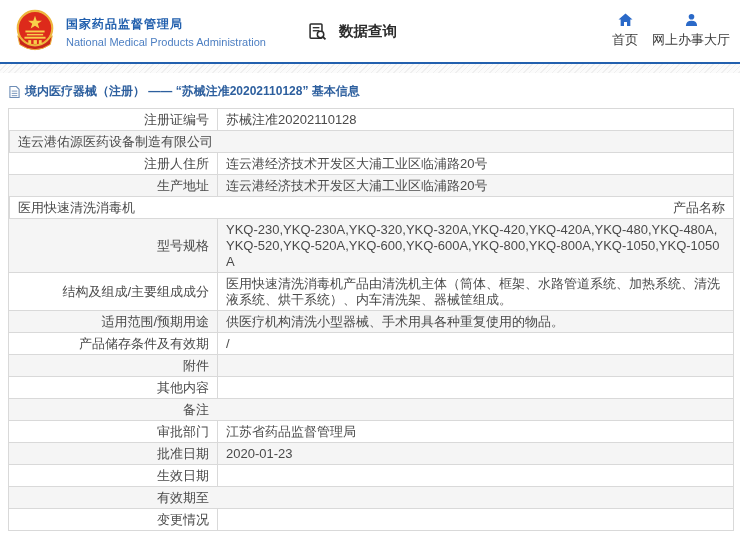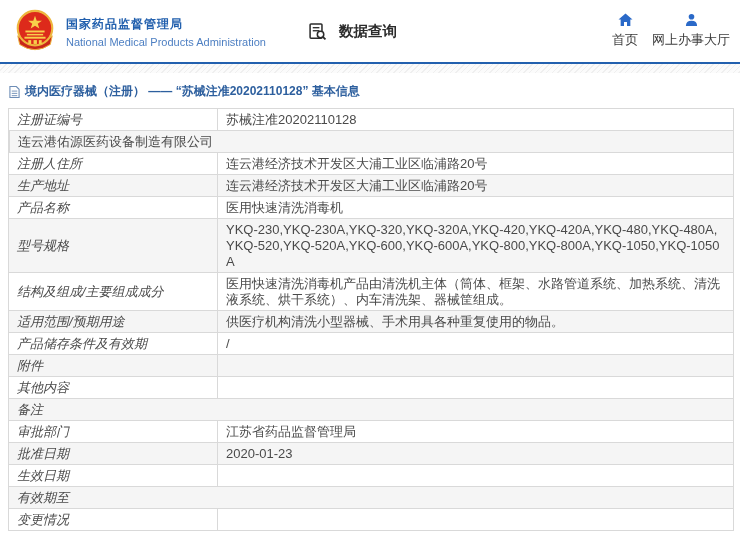--- a/index.html
+++ b/index.html
@@ -50,21 +50,21 @@
     border:1px solid var(--border-gray);
     border-bottom:none;
   }
   .trow{display:flex;border-bottom:1px solid var(--border-gray);}
   .trow:nth-child(even){background:var(--row-alt);}
   .tcell{
     font-size:13px;line-height:16px;color:var(--text-gray);
     padding:2.5px 8px;box-sizing:border-box;
     display:flex;align-items:center;min-height:21px;
   }
-  .tlabel{width:208px;text-align:right;gap:3px;flex-shrink:0;font-style:italic;}
+  .tlabel{width:208px;justify-content:flex-end;text-align:right;gap:3px;flex-shrink:0;}
   .tvalue{flex:1;border-left:1px solid var(--border-gray);word-break:break-all;}
 </style>
 </head>
 <body>
 
 <div class="header">
   <div class="logo">
     <svg width="46" height="48" viewBox="0 0 48 48">
       <path d="M6 29 Q24 44 42 29 L40 38 Q24 49 8 38 Z" fill="#c9271a" stroke="#eeb63e" stroke-width="1"></path>
       <circle cx="24" cy="21" r="18" fill="var(--emblem-red)" stroke="#eeb63e" stroke-width="2.2"></circle>
@@ -158,28 +158,28 @@
 
       <span class="label-text">生产地址</span>
     </div>
     <div class="tcell tvalue">
       <span class="value-text">连云港经济技术开发区大浦工业区临浦路20号</span>
 
     </div>
   </div>
 
   <div class="trow">
+    <div class="tcell tvalue">
+      <span class="value-text">医用快速清洗消毒机</span>
+
+    </div>
     <div class="tcell tlabel">
 
       <span class="label-text">产品名称</span>
     </div>
-    <div class="tcell tvalue">
-      <span class="value-text">医用快速清洗消毒机</span>
-
-    </div>
   </div>
 
 
   <div class="trow">
     <div class="tcell tlabel">
 
       <span class="label-text">型号规格</span>
     </div>
     <div class="tcell tvalue">
       <span class="value-text">YKQ-230,YKQ-230A,YKQ-320,YKQ-320A,YKQ-420,YKQ-420A,YKQ-480,YKQ-480A,YKQ-520,YKQ-520A,YKQ-600,YKQ-600A,YKQ-800,YKQ-800A,YKQ-1050,YKQ-1050A</span>

